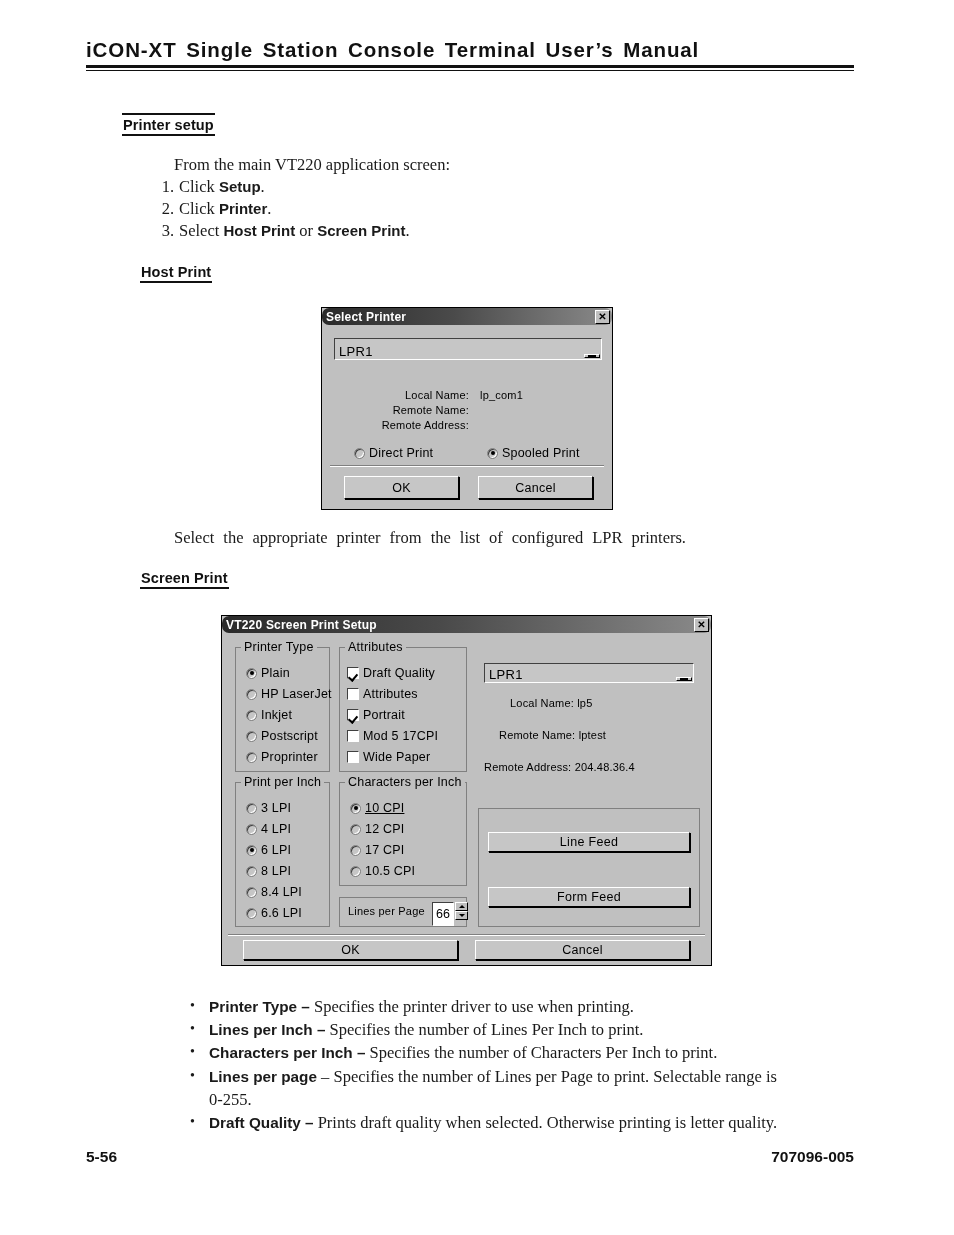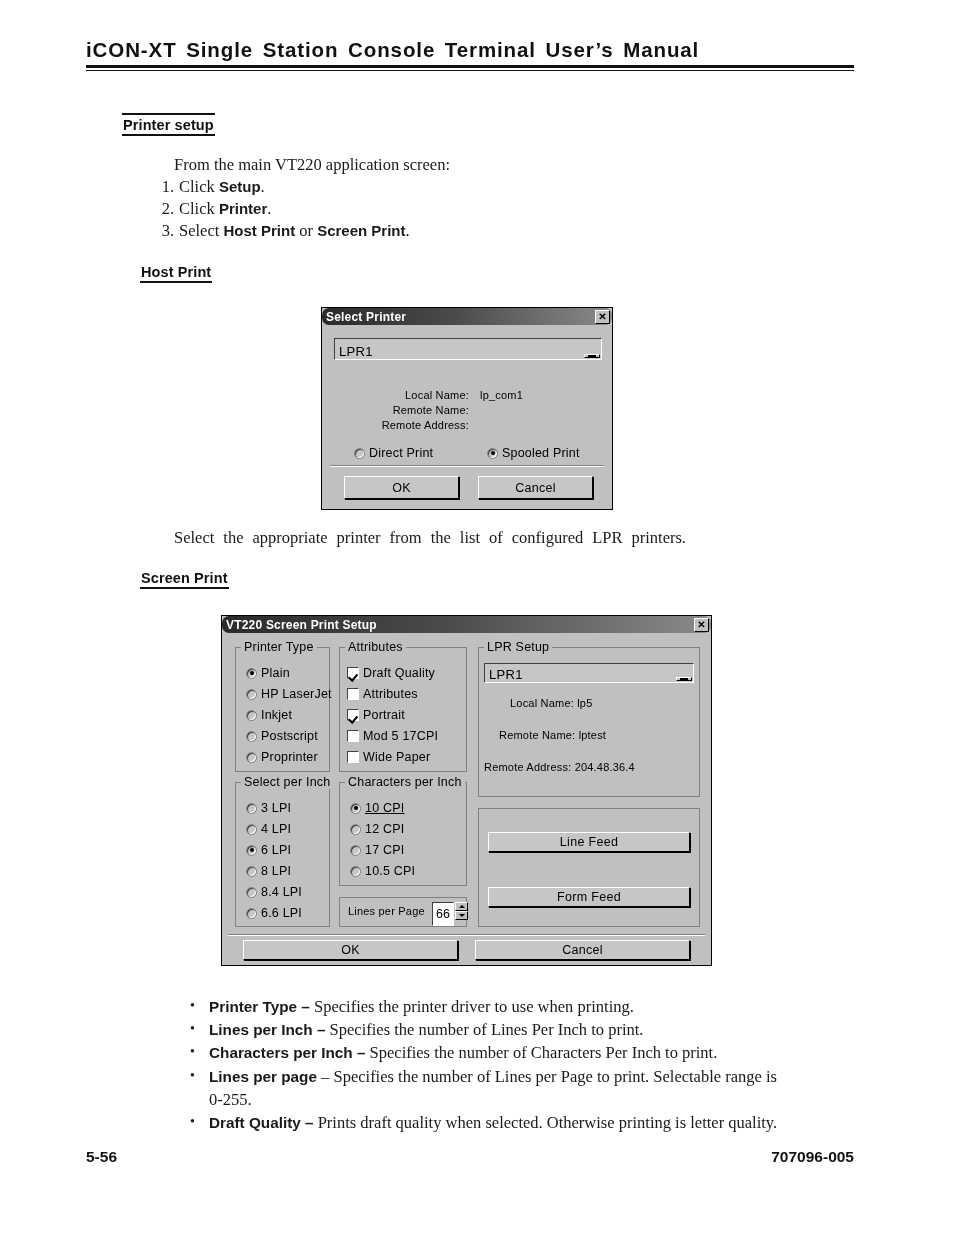--- a/index.html
+++ b/index.html
@@ -438,21 +438,21 @@
   <div class="opt" style="left:125px; top:113px;">
     <span class="check"></span>
     <span>Mod 5 17CPI</span>
   </div>
   <div class="opt" style="left:125px; top:134px;">
     <span class="check"></span>
     <span>Wide Paper</span>
   </div>
 
   <div class="group" style="left:13px; top:166px; width:95px; height:145px;">
-    <div class="g-title">Select per Inch</div>
+    <div class="g-title">Print per Inch</div>
   </div>
   <div class="opt" style="left:24px; top:185px;">
     <span class="radio"></span>
     <span>3 LPI</span>
   </div>
   <div class="opt" style="left:24px; top:206px;">
     <span class="radio"></span>
     <span>4 LPI</span>
   </div>
   <div class="opt" style="left:24px; top:227px;">
@@ -497,23 +497,20 @@
   <div class="textbox" style="position:absolute; left:210px; top:286px; width:22px; height:24px;">66</div>
   <div class="spinner" style="position:absolute; left:233px; top:286px; height:18px;">
     <div class="sp up">
         <span class="tri"></span>
       </div>
     <div class="sp down">
         <span class="tri"></span>
       </div>
   </div>
 
-  <div class="group" style="left:256px; top:31px; width:222px; height:150px;">
-    <div class="g-title">LPR Setup</div>
-  </div>
   <div class="combo" style="position:absolute; left:262px; top:47px; width:210px; height:20px;">
     <div class="cb-text">LPR1</div>
     <div class="cb-arrow">
         <span class="bar"></span>
       </div>
   </div>
   <div class="dlg-label" style="left:288px; top:81px;">Local Name: lp5</div>
   <div class="dlg-label" style="left:277px; top:113px;">Remote Name: lptest</div>
   <div class="dlg-label" style="left:262px; top:145px;">Remote Address: 204.48.36.4</div>
 

